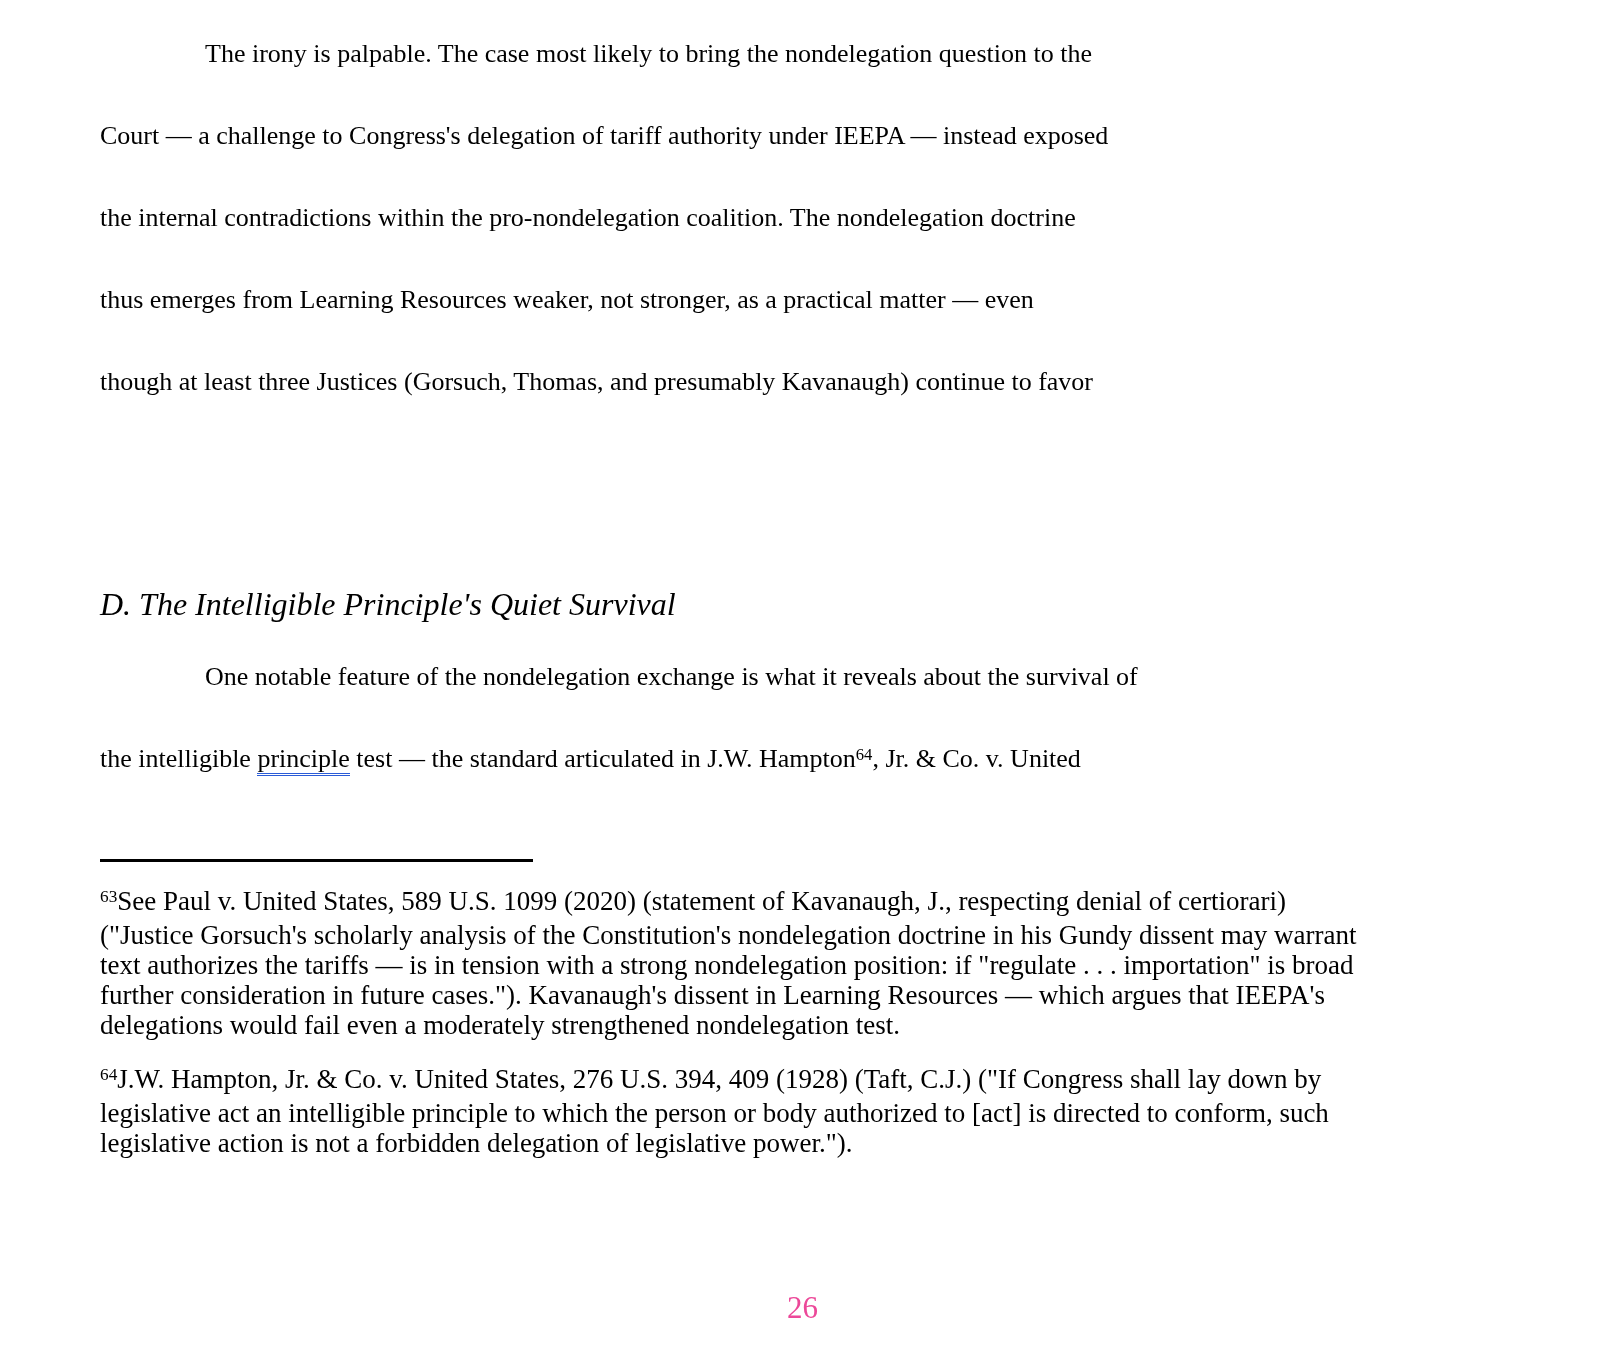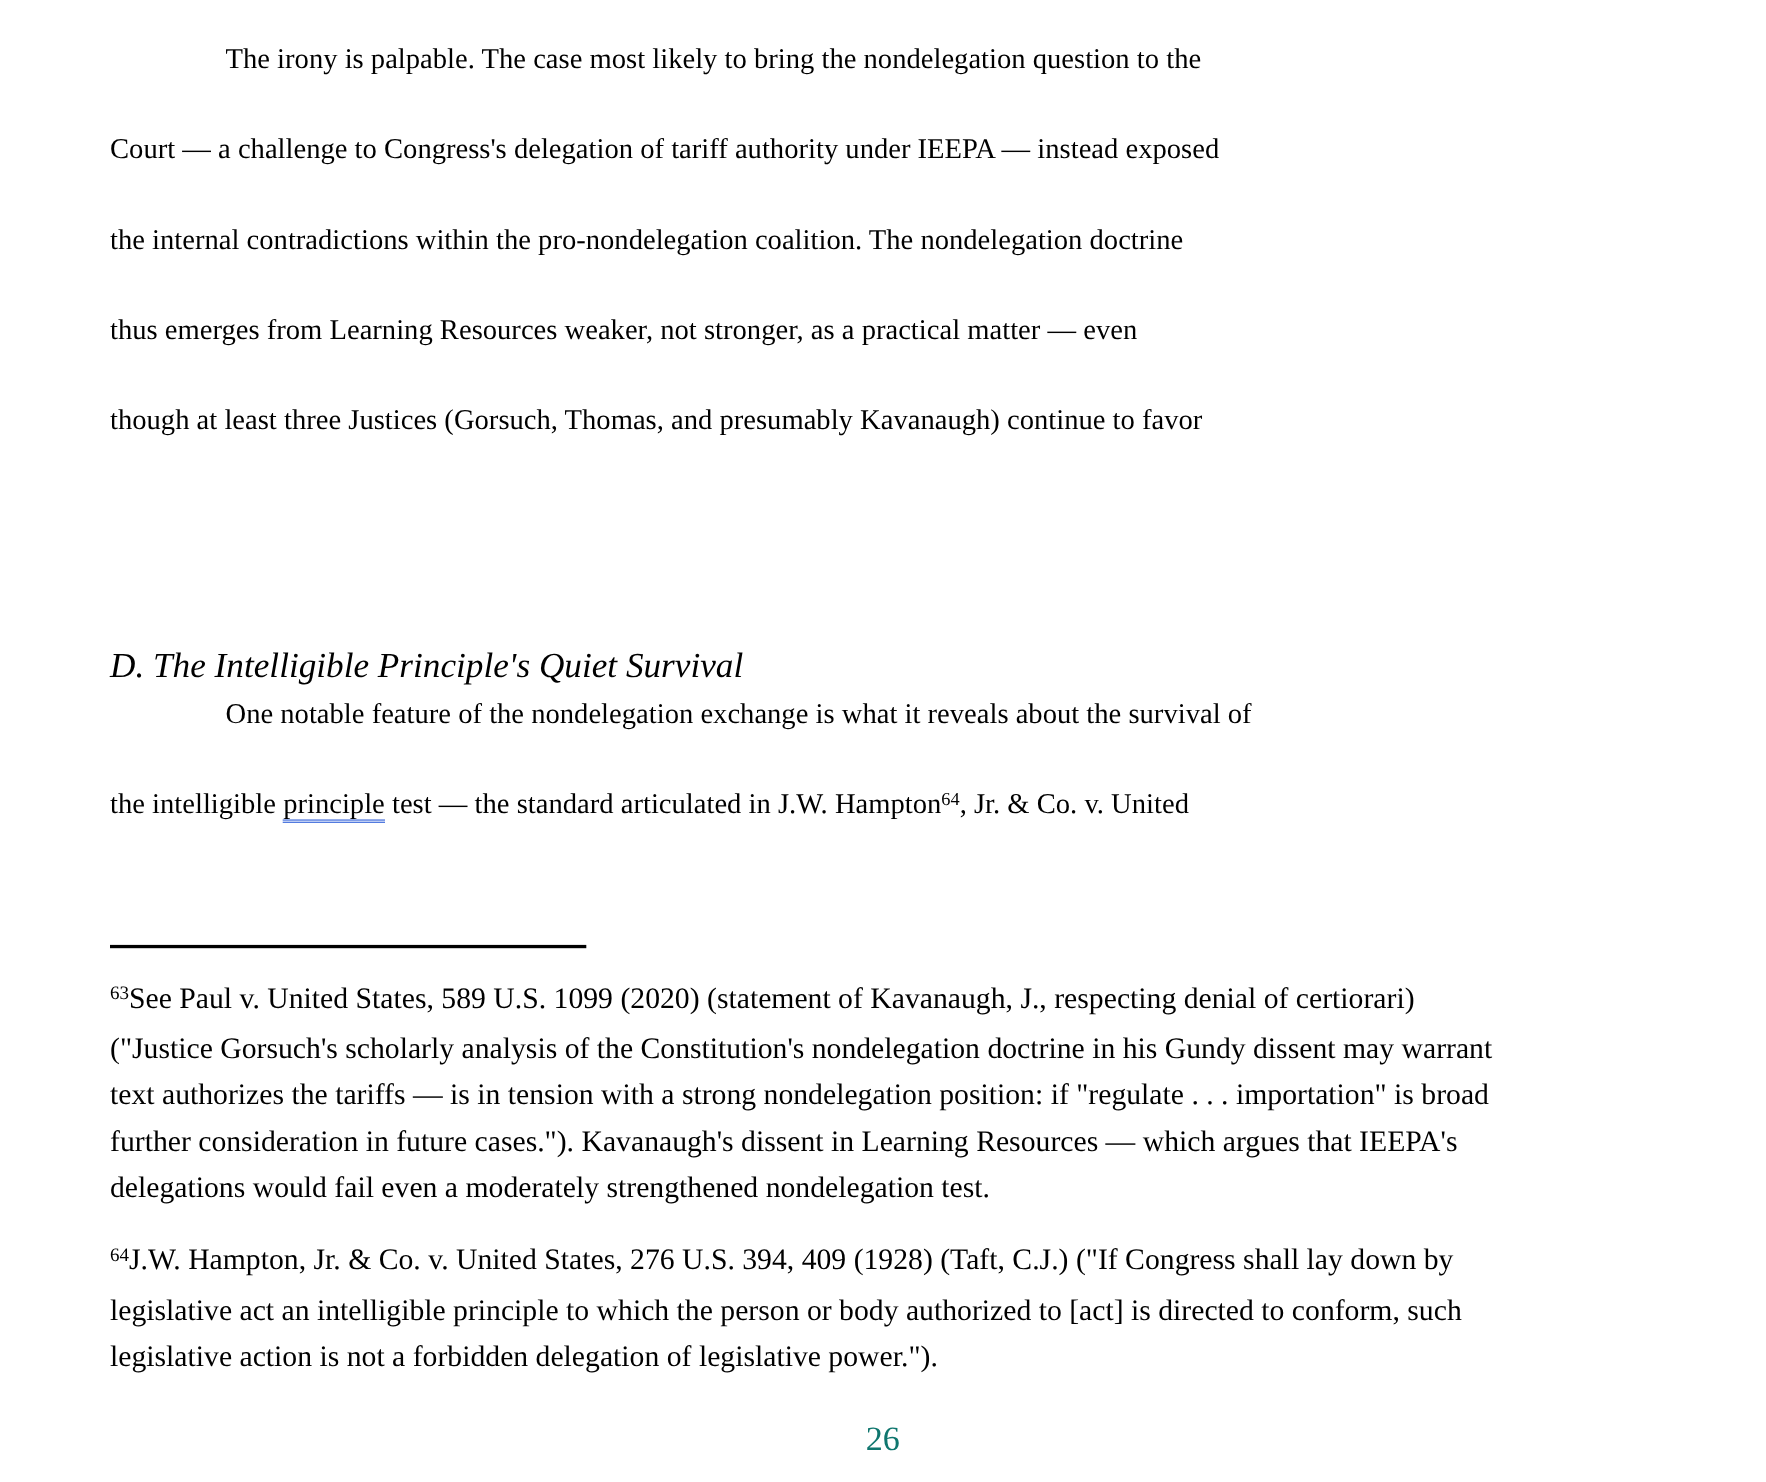--- a/index.html
+++ b/index.html
@@ -31,57 +31,57 @@
   .line.indent {
     padding-left: 105px;
   }
   .heading {
     font-style: italic;
     font-size: 32px;
     line-height: 48px;
     top: 580px;
   }
   .para1 { top: 13px; }
-  .para2 { top: 608px; }
+  .para2 { top: 636px; }
   .fn-separator {
     position: absolute;
     left: 100px;
     top: 859px;
     width: 433px;
     height: 3px;
     background: #000000;
   }
   .footnotes-area {
     position: absolute;
     left: 100px;
     top: 886px;
     width: 1440px;
     font-size: 27px;
-    line-height: 42px;
+    line-height: 30px;
   }
   .footnote + .footnote {
     margin-top: 24px;
   }
   .sup {
     font-size: 64%;
     position: relative;
     top: -0.45em;
   }
   .grammar {
     text-decoration-thickness: 2px;
     border-bottom: 3px double #2a5bd7;
   }
   .page-number {
     position: absolute;
     left: 0;
     top: 1290px;
     width: 100%;
     text-align: center;
     font-size: 31px;
-    color: #0f766e;
+    color: #ec4899;
   }
 </style>
 </head>
 <body>
 
 <div class="page">
 
   <div class="block body-text para1">
       <div class="line indent"><span>The irony is palpable. The case most likely to bring the nondelegation question to the</span></div>
       <div class="line"><span>Court — a challenge to Congress's delegation of tariff authority under IEEPA — instead exposed</span></div>

